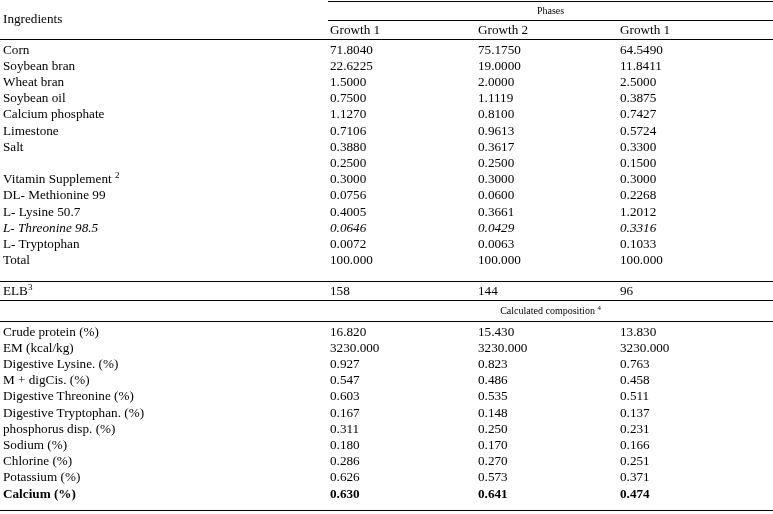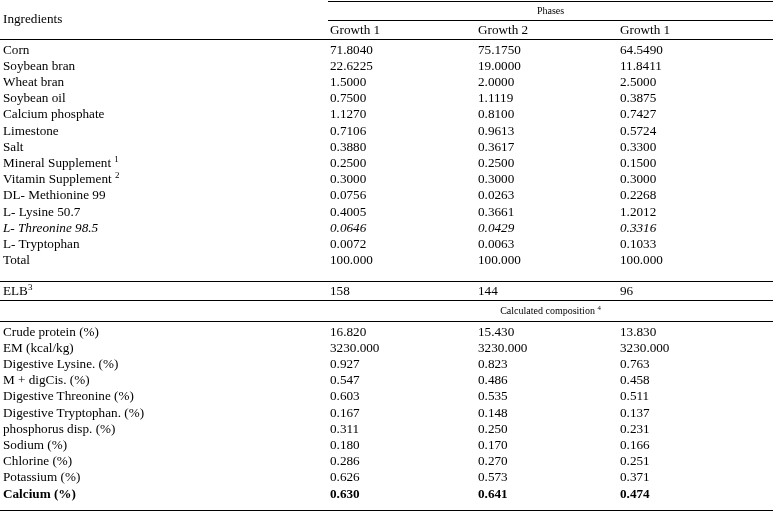--- a/index.html
+++ b/index.html
@@ -124,35 +124,34 @@
         <span class="c2">0.9613</span>
         <span class="c3">0.5724</span>
       </div>
       <div class="row" style="top: 138.7px;">
         <span class="lbl"><span>Salt</span></span>
         <span class="c1">0.3880</span>
         <span class="c2">0.3617</span>
         <span class="c3">0.3300</span>
       </div>
       <div class="row" style="top: 154.9px;">
-        <span class="lbl"><span>Mineral Supplement</span> <sup>1</sup></span>
         <span class="c1">0.2500</span>
         <span class="c2">0.2500</span>
         <span class="c3">0.1500</span>
       </div>
       <div class="row" style="top: 171.1px;">
         <span class="lbl"><span>Vitamin Supplement</span> <sup>2</sup></span>
         <span class="c1">0.3000</span>
         <span class="c2">0.3000</span>
         <span class="c3">0.3000</span>
       </div>
       <div class="row" style="top: 187.3px;">
         <span class="lbl"><span>DL- Methionine 99</span></span>
         <span class="c1">0.0756</span>
-        <span class="c2">0.0263</span>
+        <span class="c2">0.0600</span>
         <span class="c3">0.2268</span>
       </div>
       <div class="row" style="top: 203.5px; padding-left: 36px;">
         <span class="lbl"><span>L- Lysine 50.7</span></span>
         <span class="c1">0.4005</span>
         <span class="c2">0.3661</span>
         <span class="c3">1.2012</span>
       </div>
       <div class="row" style="top: 219.7px; font-style: italic;">
         <span class="lbl"><span>L- Threonine 98.5</span></span>

